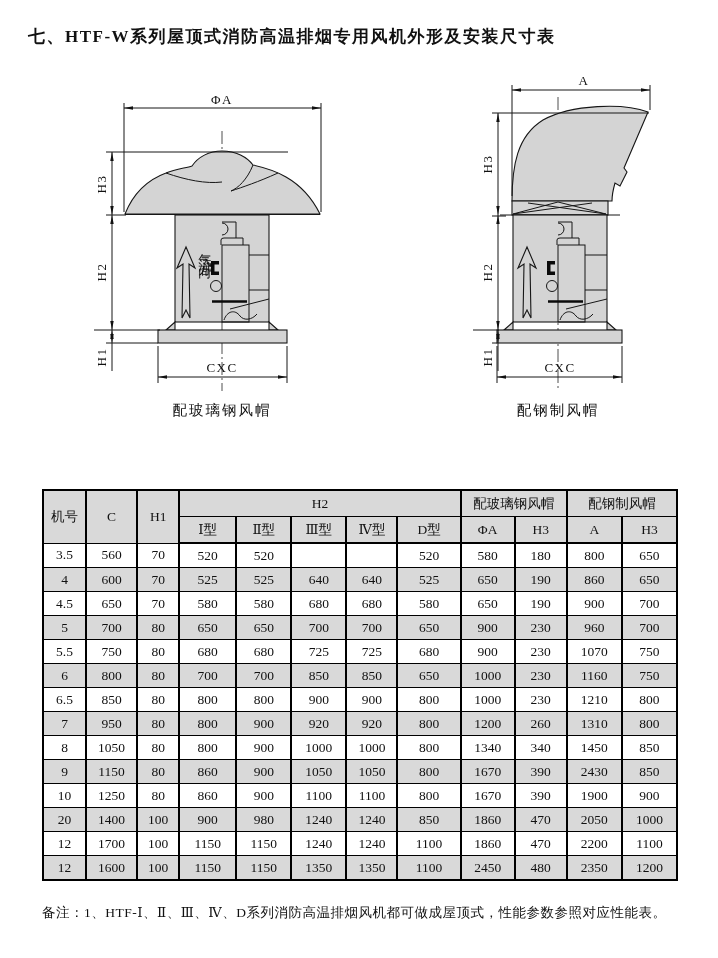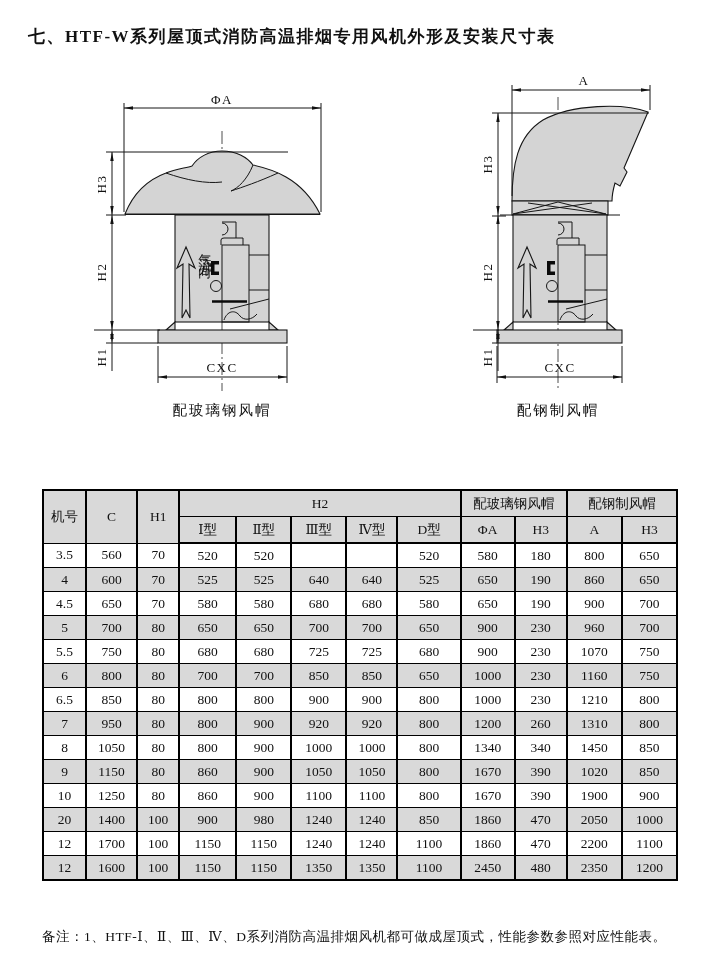--- a/index.html
+++ b/index.html
@@ -16,21 +16,21 @@
   .vtext{position:absolute;left:198px;top:243px;writing-mode:vertical-rl;text-orientation:upright;
          font-size:13.5px;letter-spacing:4px;line-height:1;}
   table.dims{position:absolute;left:42px;top:489px;border-collapse:collapse;table-layout:fixed;width:636px;
         font-size:13.5px;text-align:center;border:2.5px solid #000;}
   table.dims th,table.dims td{border:1.5px solid #000;border-left-width:2px;border-right-width:2px;
         padding:0;font-weight:normal;overflow:hidden;white-space:nowrap;}
   table.dims thead th{background:#d9d9d9;height:25px;}
   table.dims thead tr:last-child th{border-bottom-width:2px;}
   table.dims tbody td{height:23px;background:#ffffff;}
   table.dims tbody tr:nth-child(even) td{background:#d9d9d9;}
-  .notes{position:absolute;left:42px;top:904px;font-size:13.5px;display:flex;letter-spacing:0.5px;margin-top:24px;}
+  .notes{position:absolute;left:42px;top:904px;font-size:13.5px;display:flex;letter-spacing:0.5px;}
   .notes .lines{display:flex;flex-direction:column;gap:6px;}
 </style>
 </head>
 <body>
 
 <div class="page">
 
   <div class="title">七、HTF-W系列屋顶式消防高温排烟专用风机外形及安装尺寸表</div>
 
   <svg class="diagrams" width="718" height="375" viewBox="0 70 718 375" xmlns="http://www.w3.org/2000/svg">
@@ -324,21 +324,21 @@
           <td>9</td>
           <td>1150</td>
           <td>80</td>
           <td>860</td>
           <td>900</td>
           <td>1050</td>
           <td>1050</td>
           <td>800</td>
           <td>1670</td>
           <td>390</td>
-          <td>1020</td>
+          <td>2430</td>
           <td>850</td>
         </tr>
         <tr>
           <td>10</td>
           <td>1250</td>
           <td>80</td>
           <td>860</td>
           <td>900</td>
           <td>1100</td>
           <td>1100</td>

